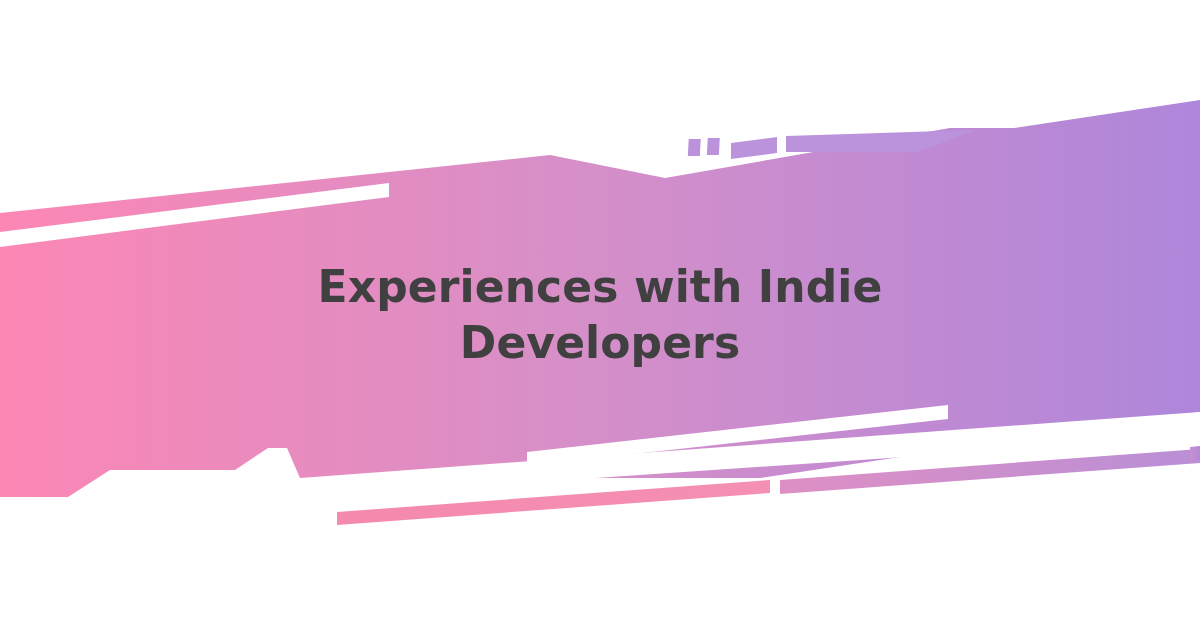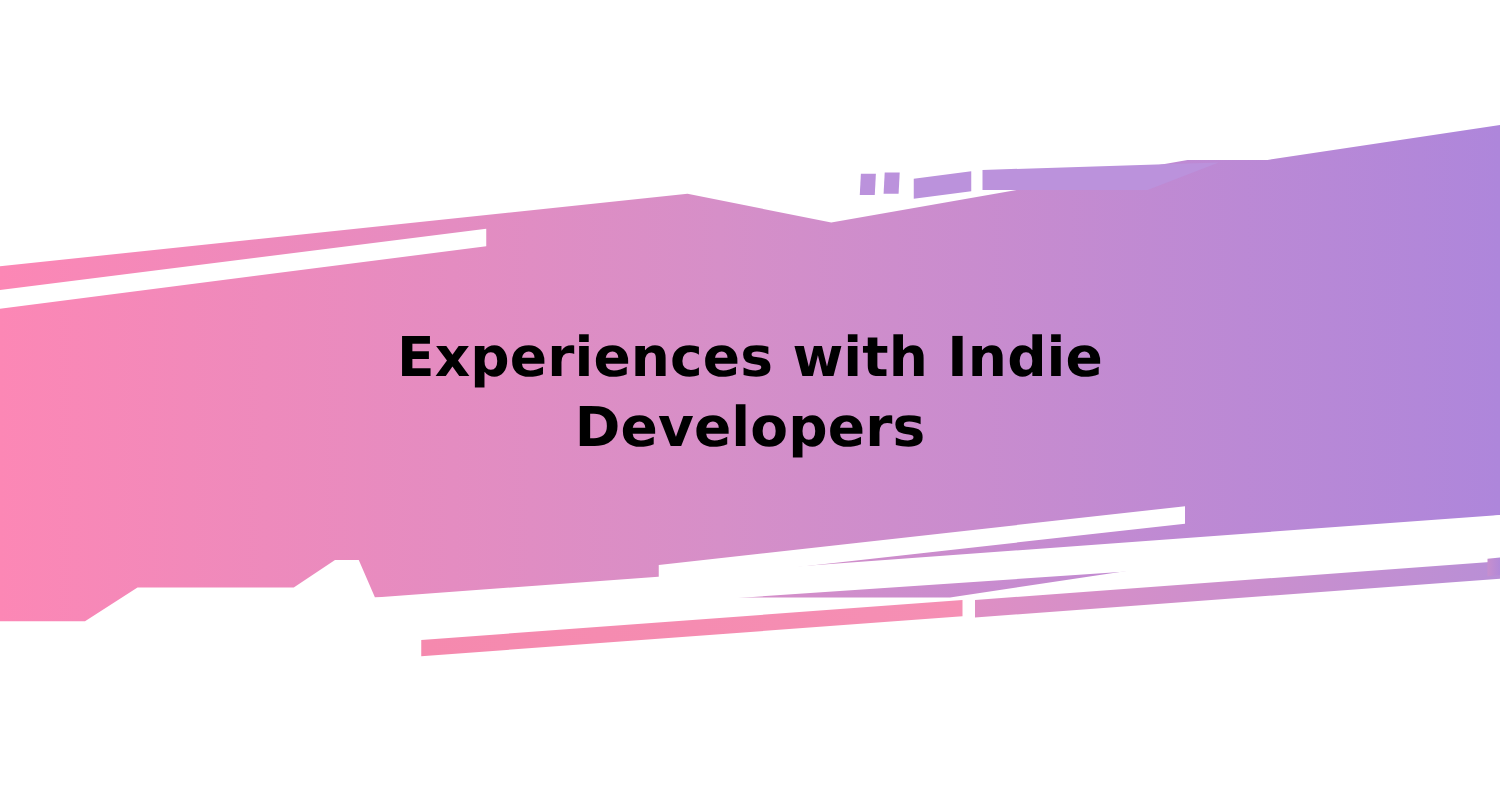--- a/index.html
+++ b/index.html
@@ -38,21 +38,21 @@
     display: flex;
     align-items: center;
     justify-content: center;
     pointer-events: none;
   }
   #banner-title {
     width: 640px;
     margin: 0;
     padding: 0;
     text-align: center;
-    color: #000000;
+    color: #404040;
     font-family: "DejaVu Sans", sans-serif;
     font-weight: bold;
     font-size: 44px;
     line-height: 1.28;
     letter-spacing: 0.1px;
     word-wrap: break-word;
   }
 </style>
 </head>
 <body>

